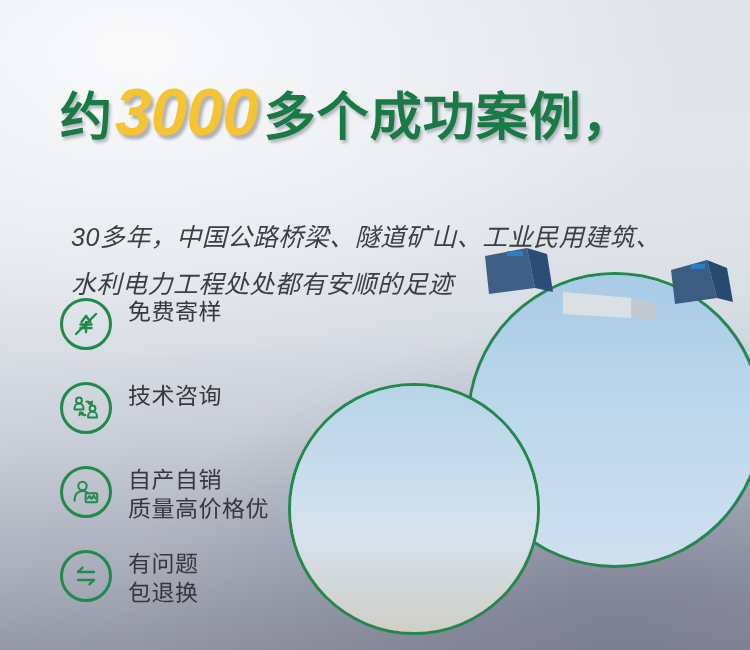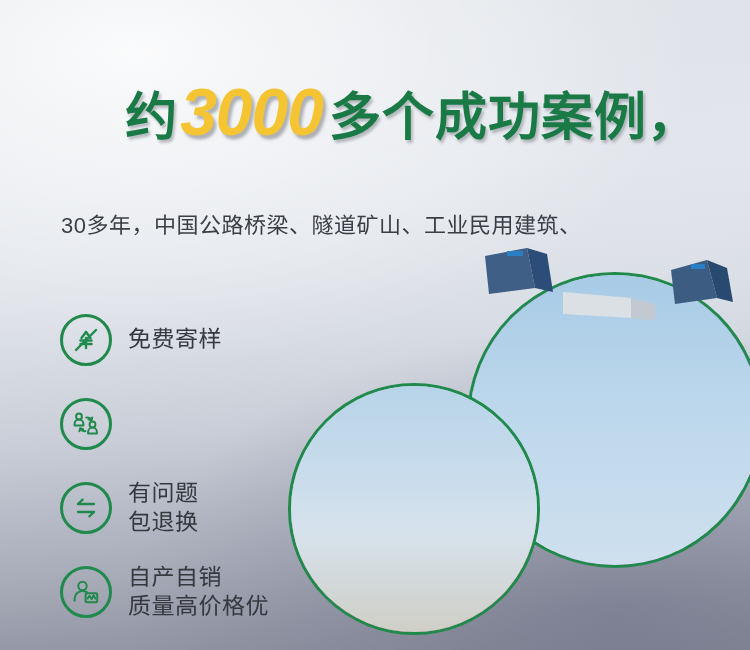--- a/index.html
+++ b/index.html
@@ -91,21 +91,20 @@
   .headline .line1,
   .headline .line2 {
     margin: 0;
     font-size: 52px;
     font-weight: bold;
     color: #1a7a46;
     line-height: 1.06;
     letter-spacing: 1px;
     text-shadow: 2px 3px 3px rgba(90,95,105,0.40);
     white-space: nowrap;
-    text-align: right;
   }
   .headline .line1 { margin-bottom: 2px; }
   .num {
     color: #f5c433;
     font-size: 66px;
     font-style: italic;
     font-weight: bold;
     letter-spacing: -1px;
     padding: 0 6px 0 2px;
     text-shadow: 3px 4px 3px rgba(90,95,105,0.45);
@@ -113,38 +112,38 @@
 
   
   .subtitle {
     position: absolute;
     left: 60px;
     top: 209px;
     width: 660px;
     z-index: 10;
   }
   .subtitle p {
-    margin: 1px;
-    font-size: 22px;
+    margin: 11px;
+    font-size: 25px;
     line-height: 1.43;
     color: #3a3f46;
     letter-spacing: 0.5px;
     white-space: nowrap;
+    font-style: italic;
   }
 
   
   .features {
     position: absolute;
     left: 60px;
     top: 298px;
     z-index: 12;
   }
   .feature {
     display: flex;
-    align-items: center;
     height: 84px;
   }
   .feature .badge {
     width: 52px;
     height: 52px;
     flex: 0 0 52px;
     border: 3px solid #1f8a4c;
     border-radius: 50%;
     display: flex;
     align-items: center;
@@ -482,20 +481,21 @@
   </div>
 
   <div class="headline">
     <h1 class="line1">
       <span>约</span><span class="num">3000</span><span>多个成功案例，</span>
     </h1>
   </div>
 
   <div class="subtitle">
     <p>30多年，中国公路桥梁、隧道矿山、工业民用建筑、</p>
+    <p>水利电力工程处处都有安顺的足迹</p>
   </div>
 
   <div class="features">
 
     <div class="feature">
       <div class="badge">
         <svg width="34" height="34" viewBox="0 0 34 34" fill="none" stroke="#1f8a4c" stroke-width="2.4" stroke-linecap="round">
           <path d="M17 9 L12.5 15"></path>
           <path d="M17 9 L21.5 15"></path>
           <path d="M17 15 L17 25"></path>
@@ -516,47 +516,48 @@
           <path d="M5.6 18.5 v-1.6 a4.4 4.4 0 0 1 4.4 -4.4 a4.4 4.4 0 0 1 4.4 4.4 v1.6 z"></path>
           <circle cx="23.5" cy="17.5" r="2.9"></circle>
           <path d="M19.1 26.6 v-1.6 a4.4 4.4 0 0 1 4.4 -4.4 a4.4 4.4 0 0 1 4.4 4.4 v1.6 z"></path>
           <path d="M17.2 10.6 a5 5 0 0 1 5.4 2.2"></path>
           <path d="M23.2 10.4 l-0.8 2.9 l-2.9 -0.9"></path>
           <path d="M16.4 24 a5 5 0 0 1 -5.4 -2.2"></path>
           <path d="M10.4 24.2 l0.8 -2.9 l2.9 0.9"></path>
         </svg>
       </div>
       <div class="txt">
+        <span>技术咨询</span>
+      </div>
+    </div>
+
+    <div class="feature">
+      <div class="badge">
+        <svg width="34" height="34" viewBox="0 0 34 34" fill="none" stroke="#1f8a4c" stroke-width="2" stroke-linecap="round" stroke-linejoin="round">
+          <circle cx="13.5" cy="11" r="4.2"></circle>
+          <path d="M5.6 25.8 v-2 a7.9 7.9 0 0 1 7.9 -7.9 a7.9 7.9 0 0 1 4.3 1.3"></path>
+          <rect x="16.6" y="18.2" width="11.6" height="9" rx="1"></rect>
+          <path d="M18.6 23.4 l2 -2.4 l2 3 l2 -3.6 l1.8 3"></path>
+        </svg>
+      </div>
+      <div class="txt">
+        <span>自产自销</span>
+        <span>质量高价格优</span>
       </div>
     </div>
 
     <div class="feature">
       <div class="badge">
         <svg width="34" height="34" viewBox="0 0 34 34" fill="none" stroke="#1f8a4c" stroke-width="2.3" stroke-linecap="round" stroke-linejoin="round">
           <path d="M25 13 H9"></path>
           <path d="M13.6 8.6 L9 13"></path>
           <path d="M9 21 H25"></path>
           <path d="M20.4 25.4 L25 21"></path>
         </svg>
       </div>
       <div class="txt">
         <span>有问题</span>
         <span>包退换</span>
       </div>
     </div>
 
-    <div class="feature">
-      <div class="badge">
-        <svg width="34" height="34" viewBox="0 0 34 34" fill="none" stroke="#1f8a4c" stroke-width="2" stroke-linecap="round" stroke-linejoin="round">
-          <circle cx="13.5" cy="11" r="4.2"></circle>
-          <path d="M5.6 25.8 v-2 a7.9 7.9 0 0 1 7.9 -7.9 a7.9 7.9 0 0 1 4.3 1.3"></path>
-          <rect x="16.6" y="18.2" width="11.6" height="9" rx="1"></rect>
-          <path d="M18.6 23.4 l2 -2.4 l2 3 l2 -3.6 l1.8 3"></path>
-        </svg>
-      </div>
-      <div class="txt">
-        <span>自产自销</span>
-        <span>质量高价格优</span>
-      </div>
-    </div>
-
   </div>
 </div>
 
 </body></html>

